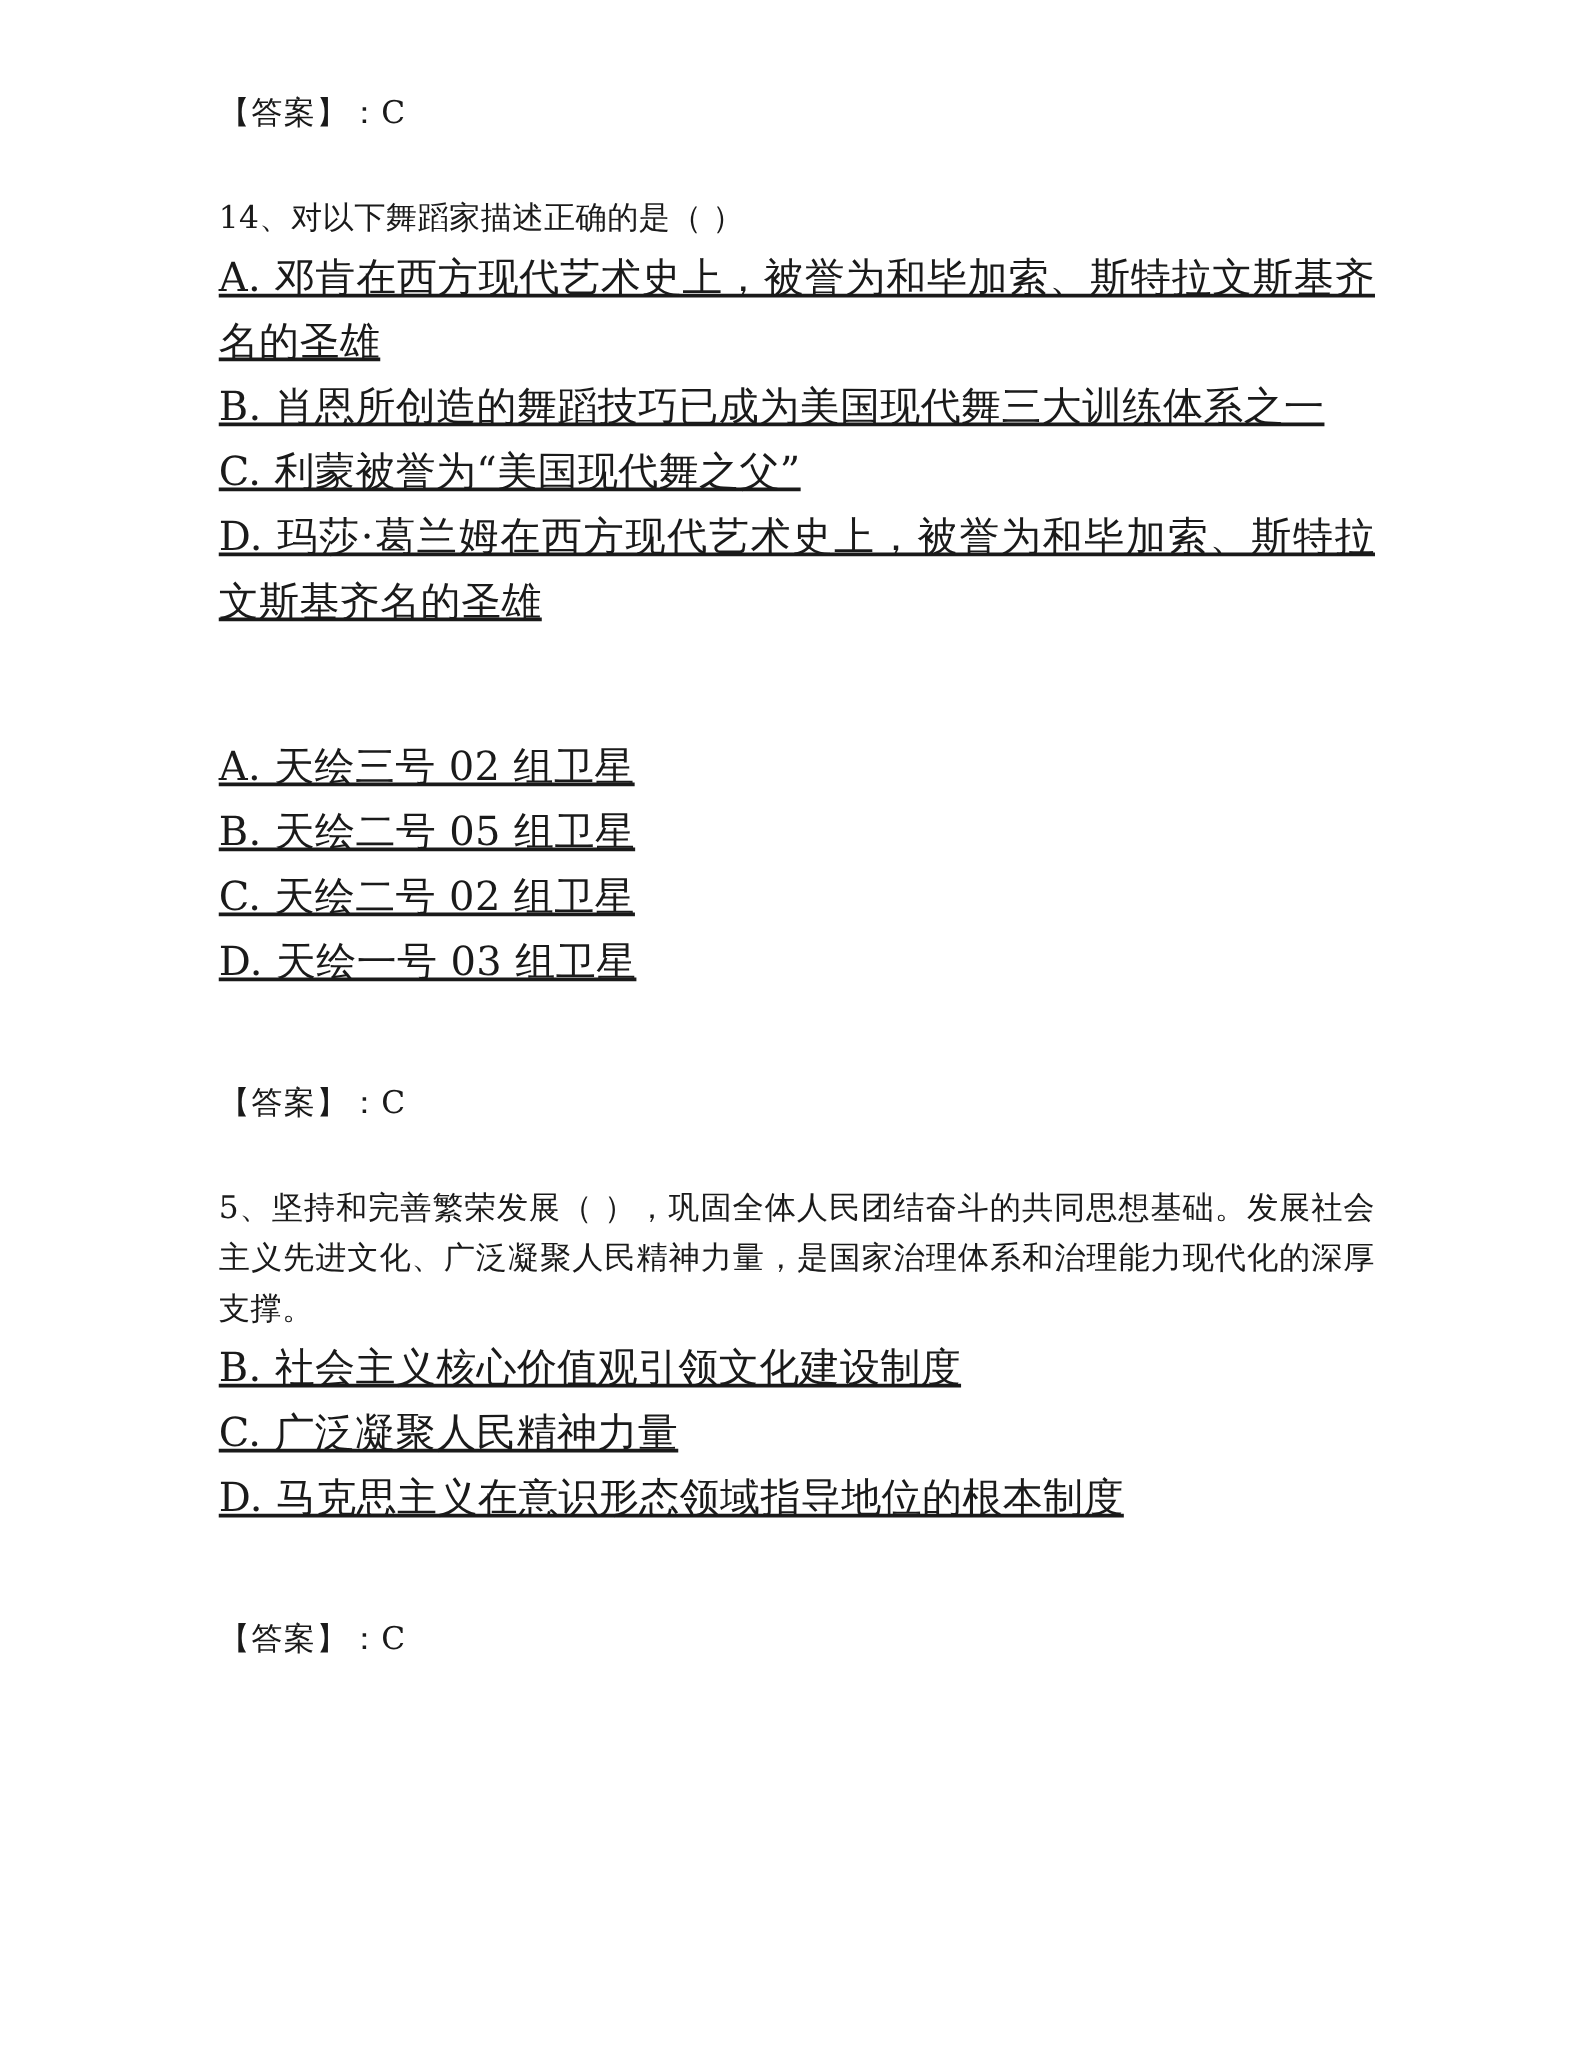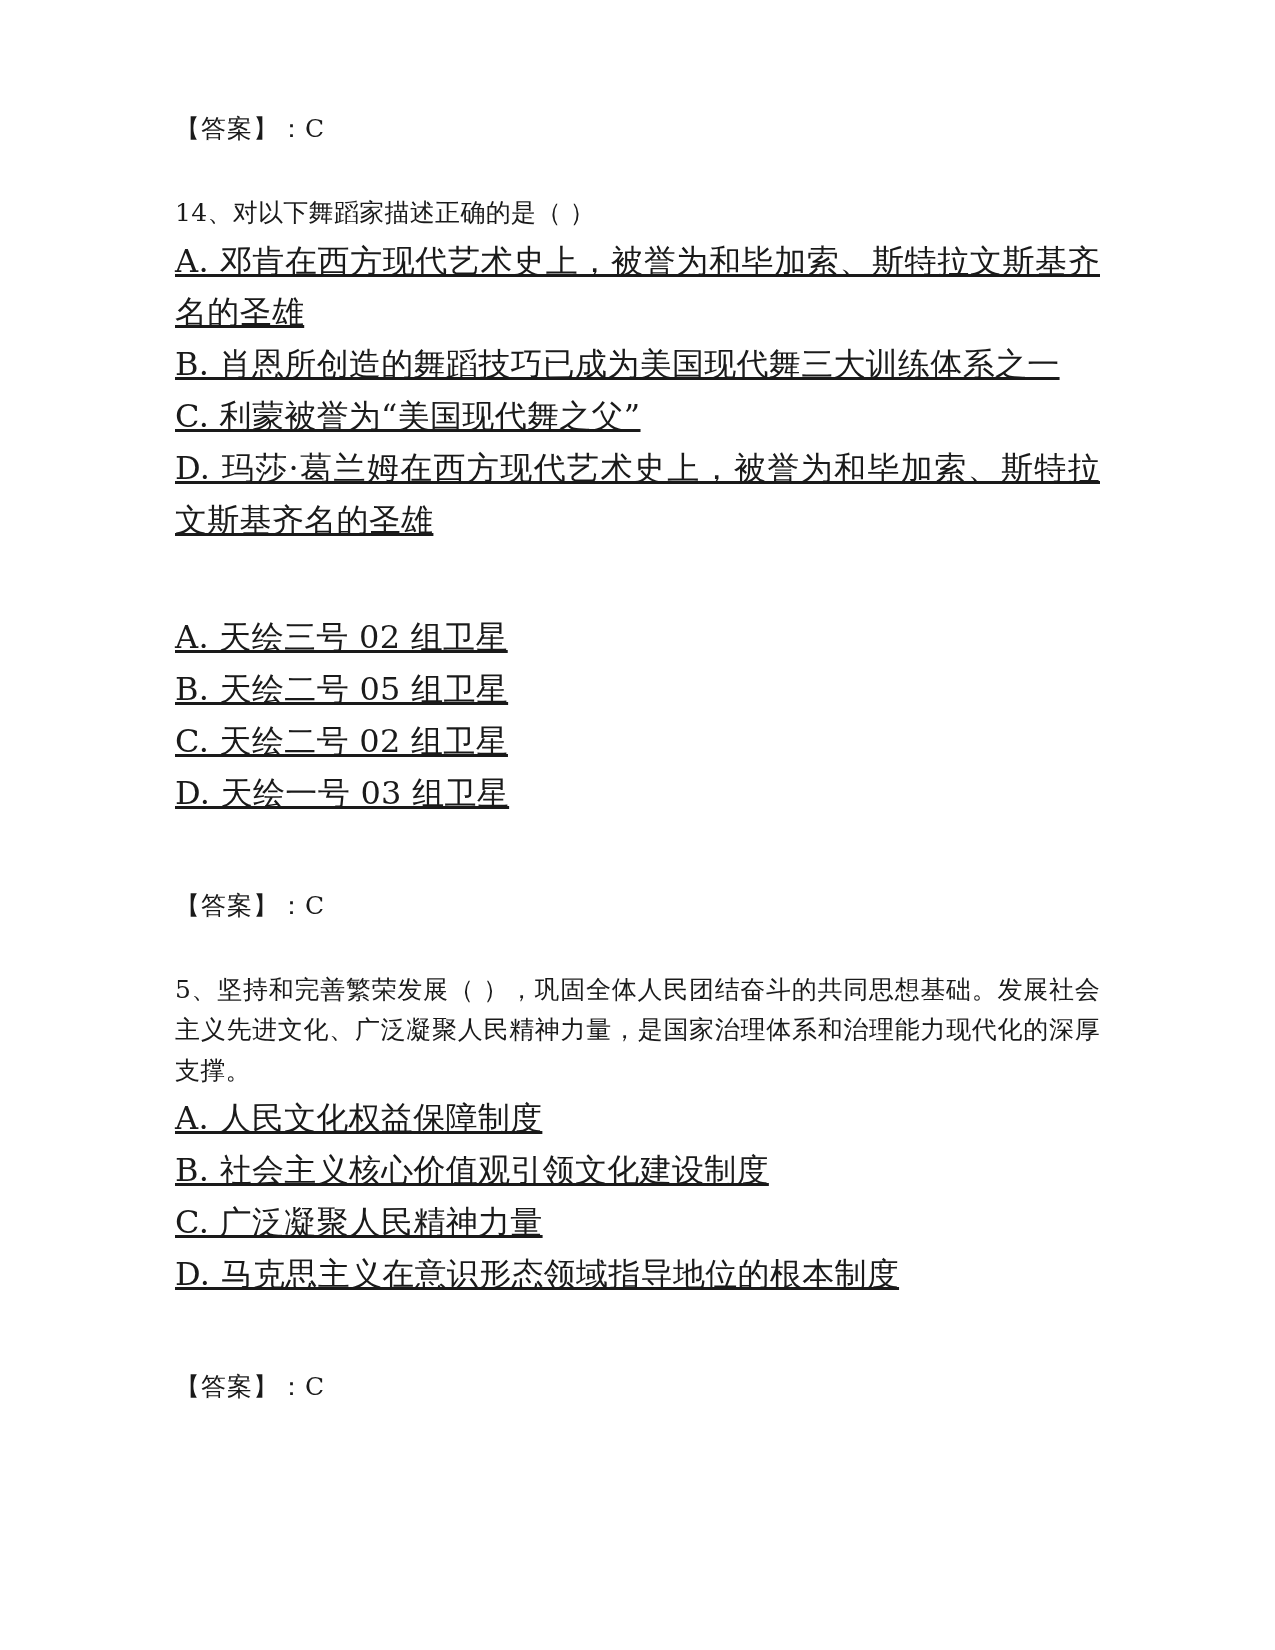--- a/index.html
+++ b/index.html
@@ -10,37 +10,38 @@
   body {
     width: 1275px;
     height: 1650px;
     font-family: "DejaVu Serif", "Liberation Serif", serif;
     color: #1a1a1a;
   }
   .page {
     width: 1275px;
     height: 1650px;
     box-sizing: border-box;
-    padding: 109px 175px 60px 175px;
+    padding: 70px 175px 60px 175px;
     position: relative;
   }
   .answer-line {
     font-size: 25px;
     line-height: 1.6;
     margin: 0 0 44px 0;
     letter-spacing: 0.5px;
   }
   .answer-line .ans-label {
     letter-spacing: 1px;
   }
   .answer-line .ans-value {
     font-family: "DejaVu Serif", "Liberation Serif", serif;
   }
   .question-block {
     margin-bottom: 40px;
+    margin-top: 15px;
   }
   .q-stem {
     font-size: 25px;
     line-height: 1.62;
     margin: 0 0 2px 0;
     text-align: justify;
     letter-spacing: 0.3px;
   }
   .q-option {
     font-size: 32px;
@@ -86,21 +87,20 @@
   <div class="gap-after-options"></div>
 
   <p class="answer-line">
     <span class="ans-label">【答案】：</span><span class="ans-value">C</span>
   </p>
 
   <div class="question-block">
     <p class="q-stem">
       <span>5、</span><span>坚持和完善繁荣发展（       ），巩固全体人民团结奋斗的共同思想基础。发展社会主义先进文化、广泛凝聚人民精神力量，是国家治理体系和治理能力现代化的深厚支撑。</span>
     </p>
-    <p class="q-option">A. 人民文化权益保障制度</p>
     <p class="q-option">B. 社会主义核心价值观引领文化建设制度</p>
     <p class="q-option">C. 广泛凝聚人民精神力量</p>
     <p class="q-option">D. 马克思主义在意识形态领域指导地位的根本制度</p>
   </div>
 
   <div class="gap-after-options"></div>
 
   <p class="answer-line">
     <span class="ans-label">【答案】：</span><span class="ans-value">C</span>
   </p>

